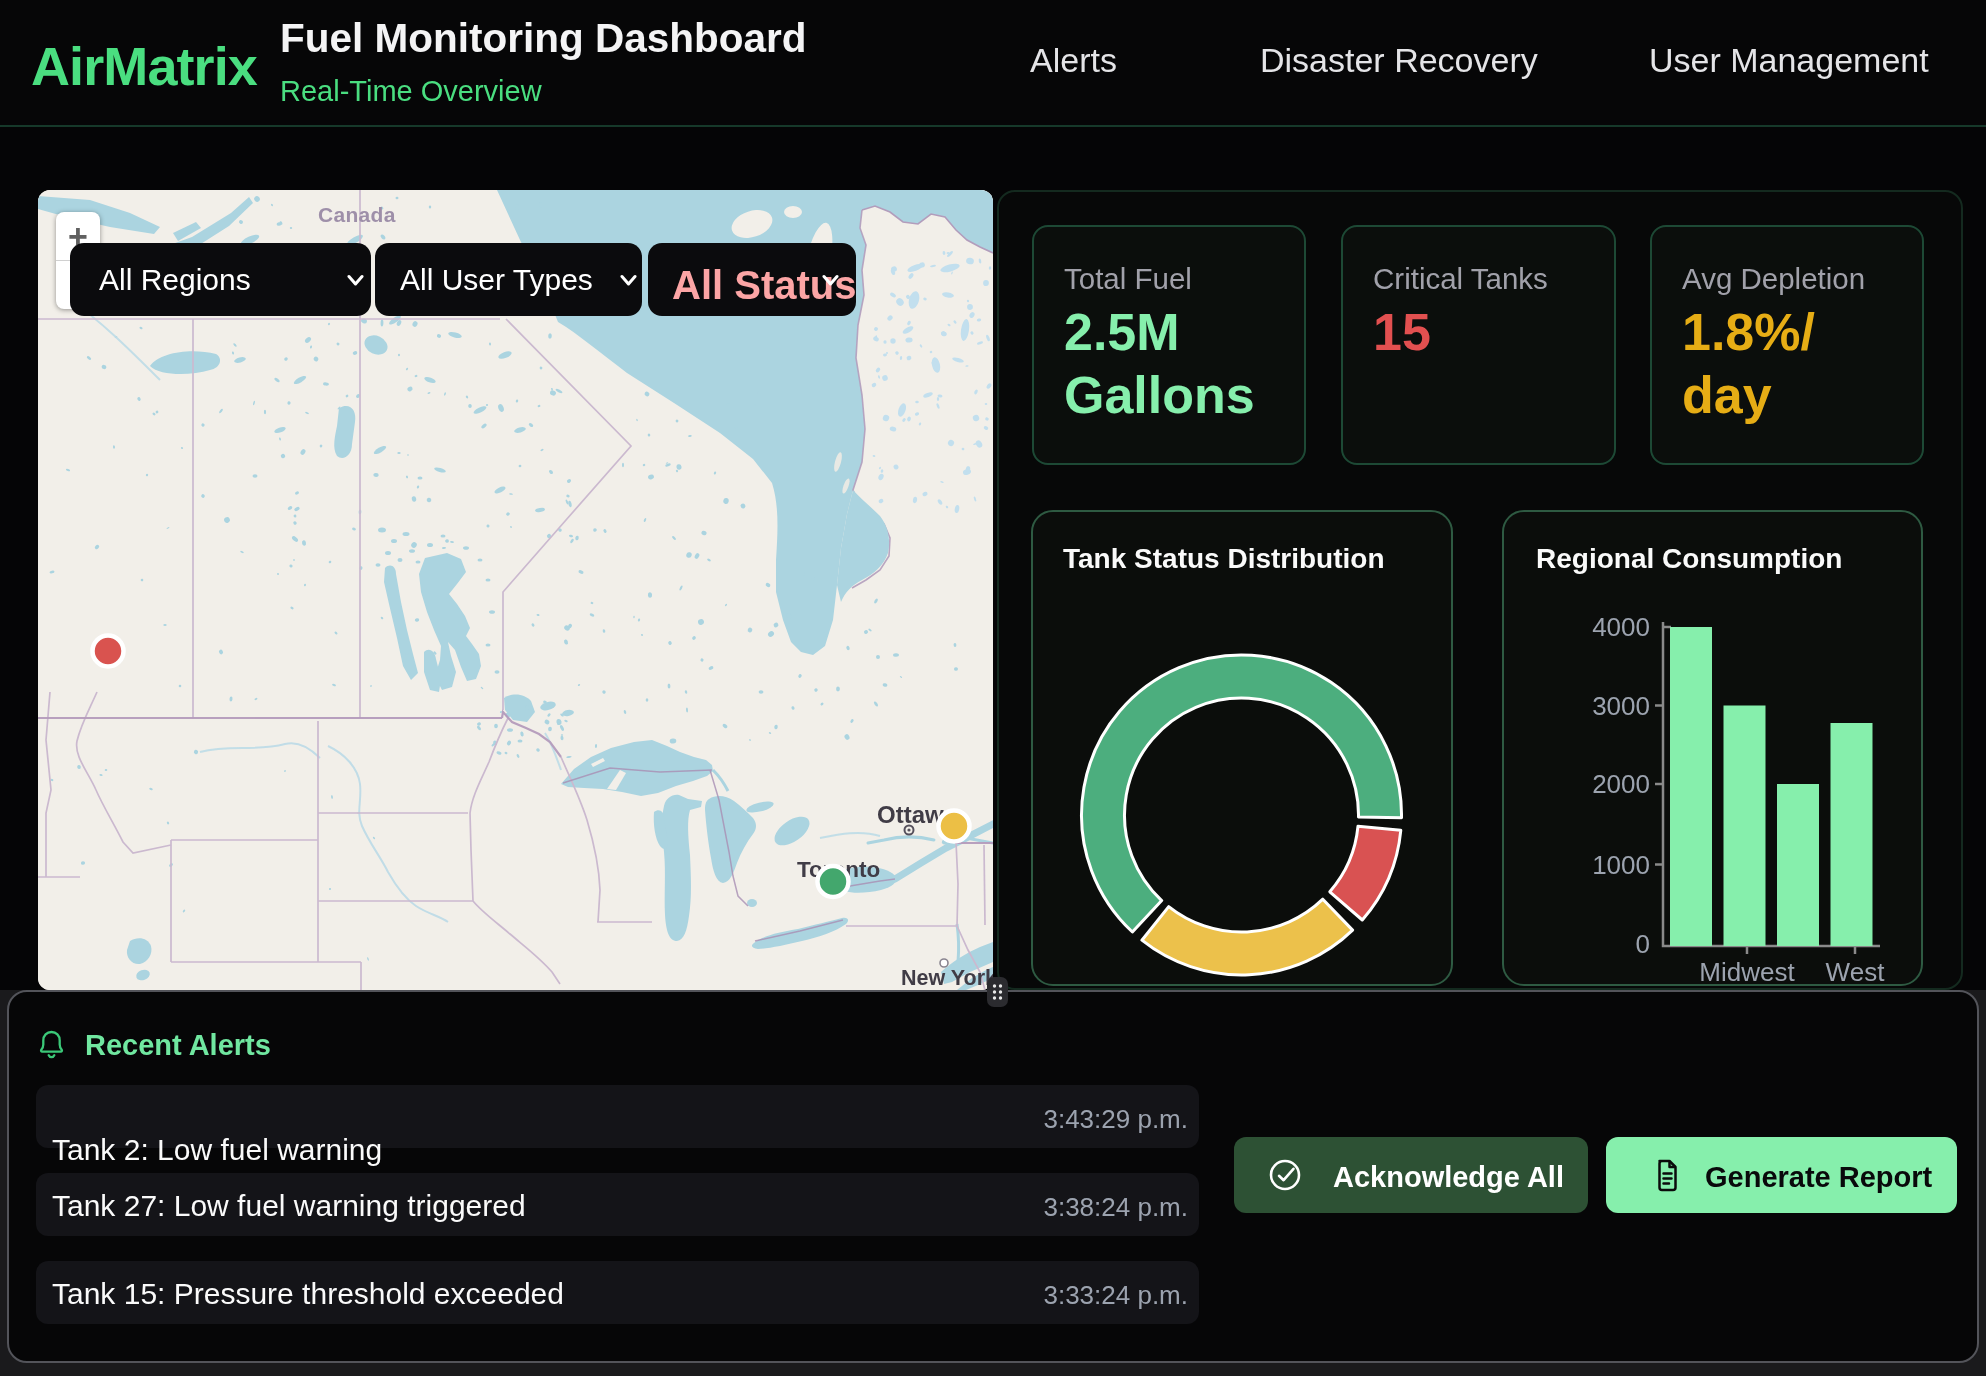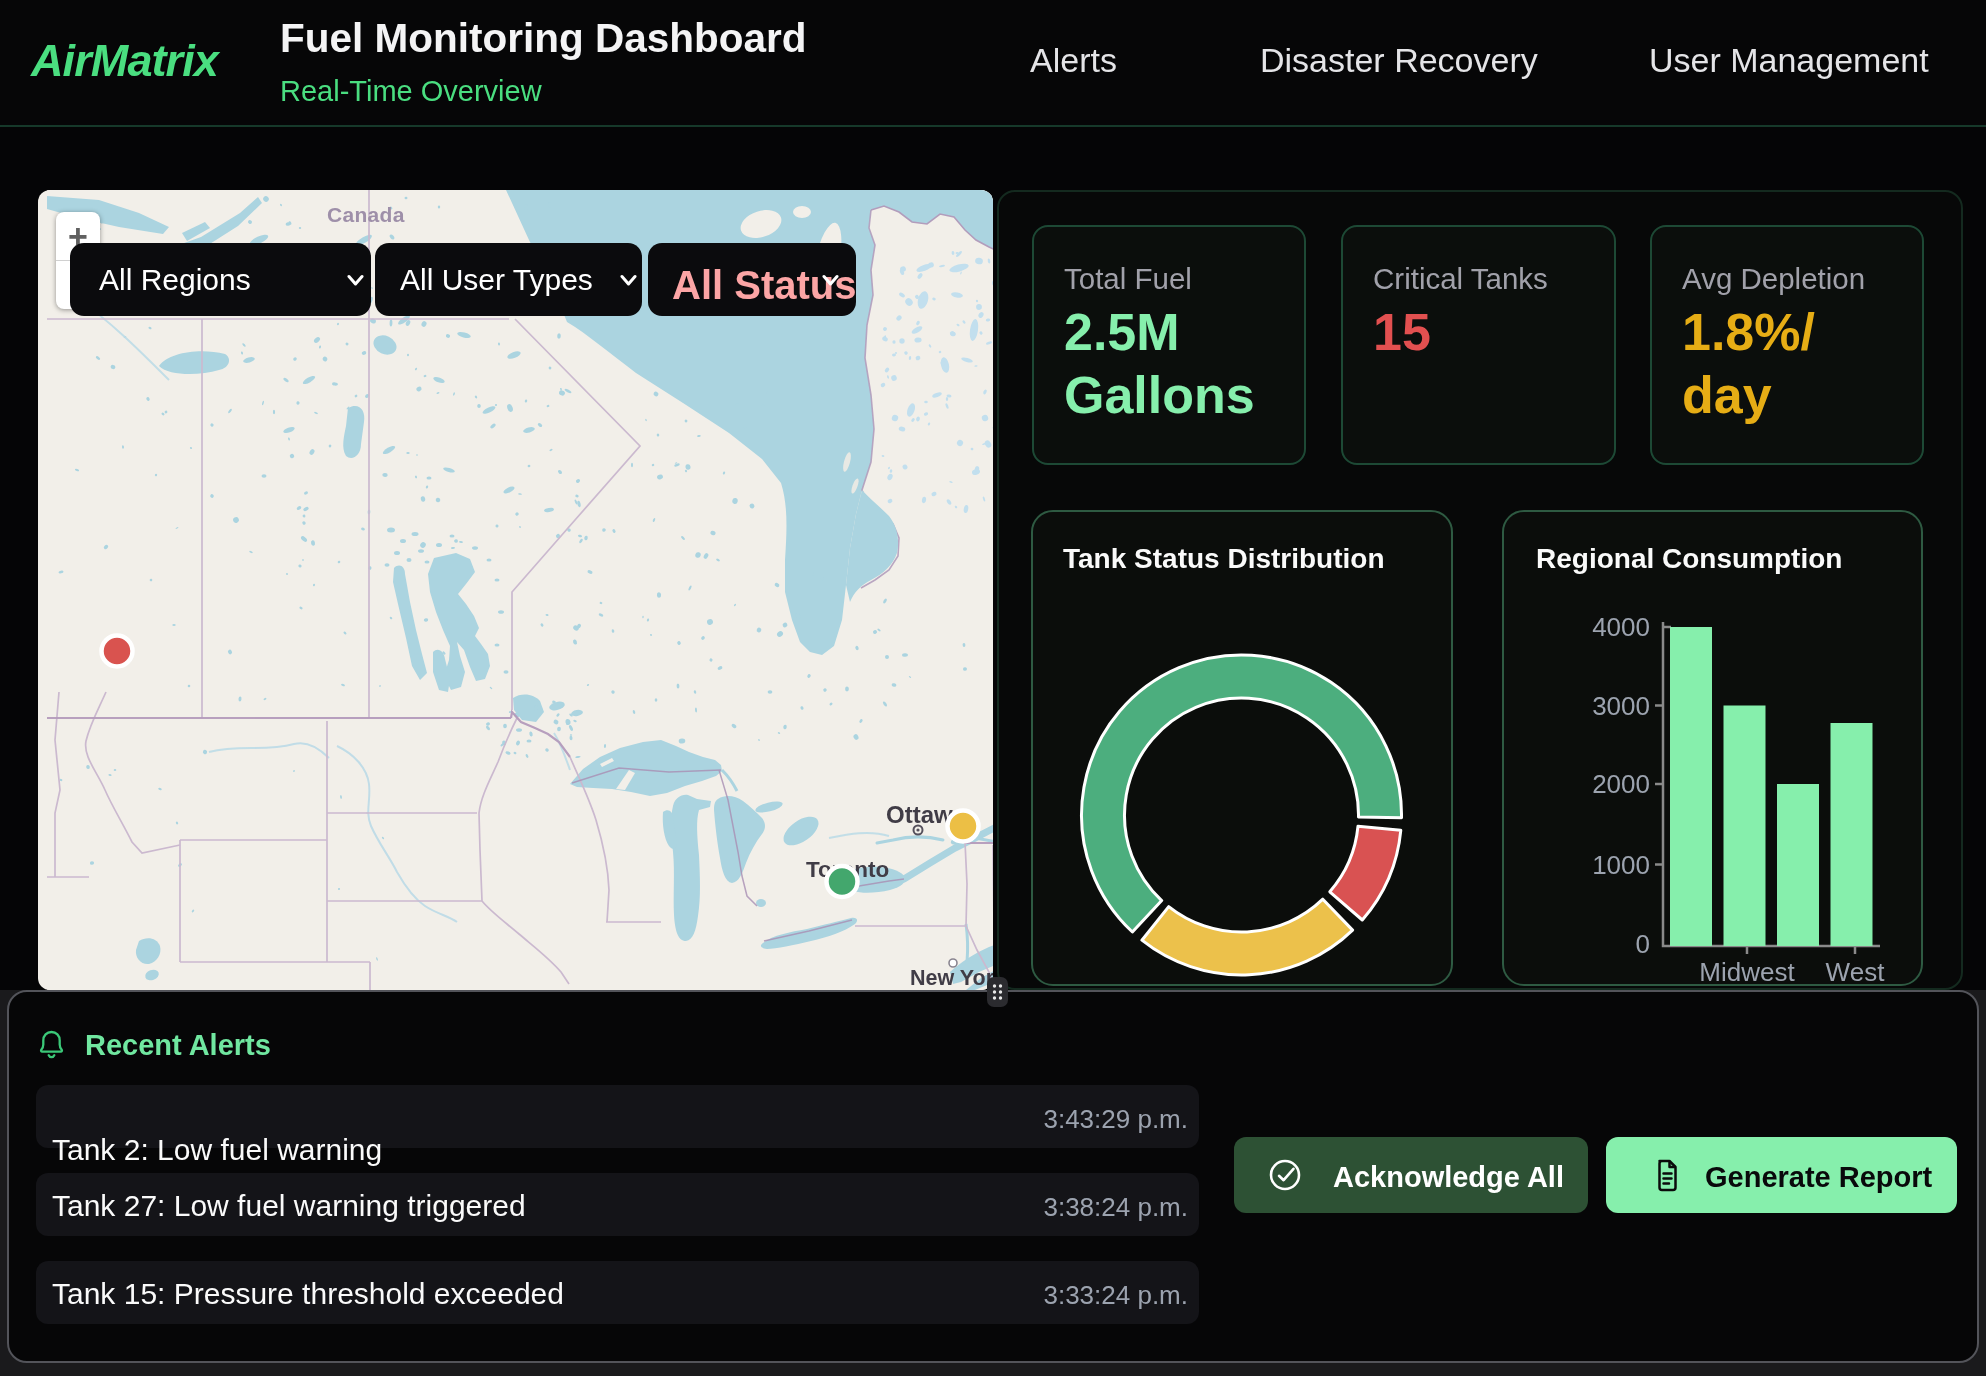--- a/index.html
+++ b/index.html
@@ -1,28 +1,28 @@
 <!DOCTYPE html>
 <html><head><meta charset="utf-8"><style>
 *{margin:0;padding:0;box-sizing:border-box;}
 html,body{width:1986px;height:1376px;background:#050506;font-family:"Liberation Sans",sans-serif;overflow:hidden;}
 .abs{position:absolute;}
 </style></head>
 <body>
 <div class="abs" style="left:0;top:990px;width:1986px;height:386px;background:#1a1a1c;"></div>
 
 <div class="abs" style="left:0;top:0;width:1986px;height:127px;background:#060607;border-bottom:2px solid #16392a;"></div>
-<div class="abs" style="left:31px;top:35px;font-size:45px;font-weight:700;color:#4ade80;letter-spacing:-0.9px;font-style:italic;">AirMatrix</div>
+<div class="abs" style="left:31px;top:35px;font-size:54px;font-weight:700;color:#4ade80;letter-spacing:-0.9px;">AirMatrix</div>
 <div class="abs" style="left:280px;top:15px;font-size:40.5px;font-weight:700;color:#f4f4f5;">Fuel Monitoring Dashboard</div>
 <div class="abs" style="left:280px;top:75px;font-size:29px;color:#4ade80;">Real-Time Overview</div>
 <div class="abs" style="left:1030px;top:41px;font-size:34px;color:#e4e4e7;">Alerts</div>
 <div class="abs" style="left:1260px;top:41px;font-size:34px;color:#e4e4e7;">Disaster Recovery</div>
 <div class="abs" style="left:1649px;top:41px;font-size:34px;color:#e4e4e7;">User Management</div>
 
-<div class="abs" style="left:38px;top:190px;width:955px;height:800px;border-radius:12px;overflow:hidden;background:#f2efe9;padding-left:9px;">
+<div class="abs" style="left:38px;top:190px;width:955px;height:800px;border-radius:12px;overflow:hidden;background:#f2efe9;">
 <svg width="955" height="800" viewBox="38 190 955 800">
 <rect x="38" y="190" width="955" height="800" fill="#f2efe9"></rect>
 
 <path d="M 497,190 L 520,240 L 545,290 L 558,322 C 578,334 602,354 627,373 L 674,403 L 720,433 L 753,459 L 772,483 C 779,505 778,530 776,560 L 776,592 L 783,620 L 791,642 L 801,652 L 813,655 L 825,646 L 833,620 L 837,585 L 841,548 L 847,514 L 853,490 L 862,462 L 865,429 L 862,395 L 856,358 L 858,325 L 864,295 L 862,270 L 866,245 L 860,228 L 862,210 L 875,206 L 890,212 L 903,222 L 918,224 L 931,214 L 945,217 L 956,230 L 967,240 L 980,247 L 993,253 L 993,190 Z" fill="#abd4e0"></path>
 <path d="M 862,210 L 875,206 L 890,212 L 903,222 L 918,224 L 931,214 L 945,217 L 956,230 L 967,240 L 980,247 L 993,253" fill="none" stroke="#b29dbc" stroke-width="1.6"></path>
 <path d="M 862,210 L 860,228 L 866,245 L 862,270 L 864,295 L 858,325 L 856,358 L 862,395 L 865,429 L 862,462 L 853,490 L 858,502 L 872,512 L 884,524 L 890,538 L 889,556 L 880,570 L 866,580 L 852,588" fill="none" stroke="#b29dbc" stroke-width="1.6" opacity="0.9"></path>
 <path d="M 853,490 C 860,498 871,507 880,516 C 888,526 891,540 888,553 C 884,565 874,574 862,580 C 852,585 845,592 841,602 L 837,585 L 841,548 L 847,514 Z" fill="#abd4e0"></path>
 
 <ellipse cx="752" cy="224" rx="21" ry="13" transform="rotate(-18 752 224)" fill="#f2efe9"></ellipse>
 <ellipse cx="818" cy="262" rx="12" ry="40" transform="rotate(12 818 262)" fill="#f2efe9"></ellipse>

